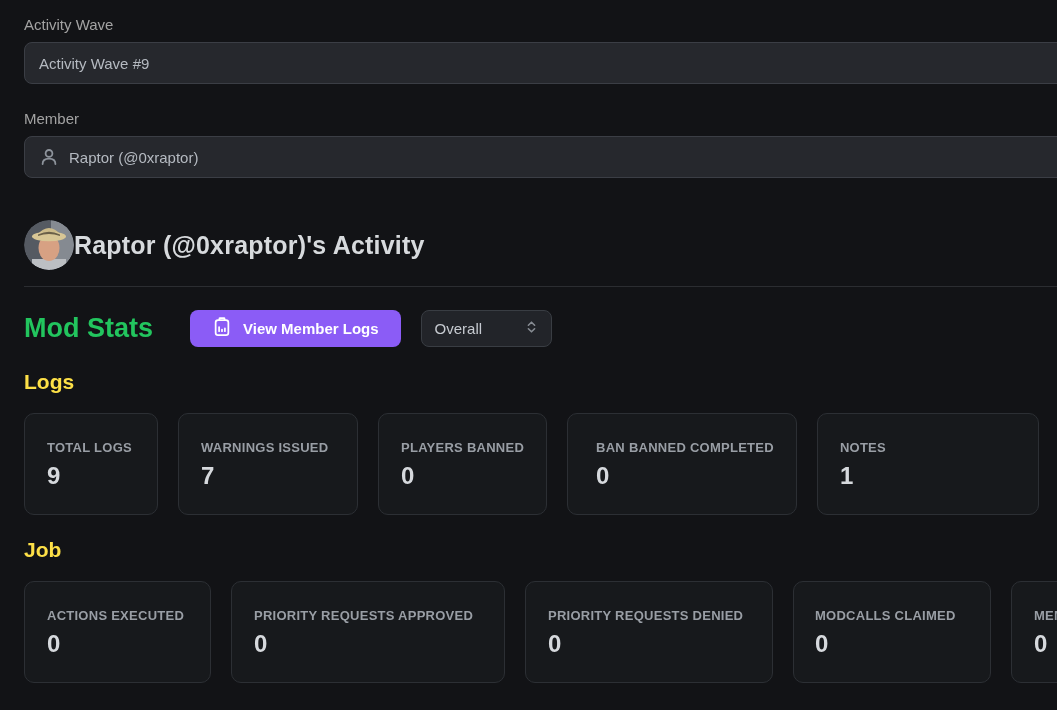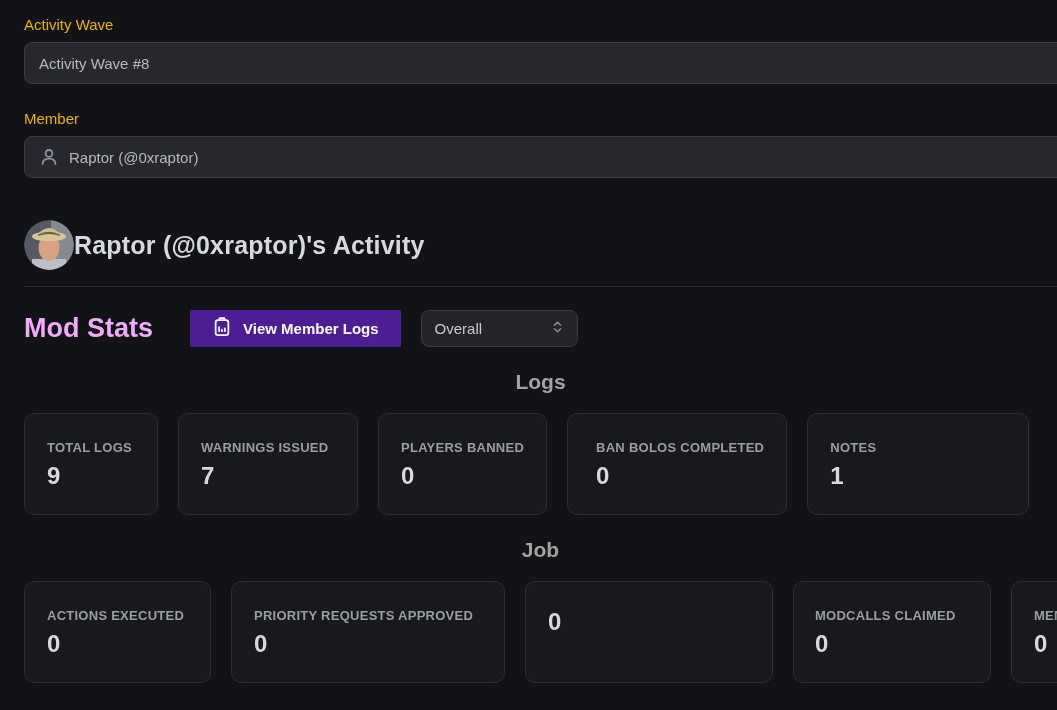--- a/index.html
+++ b/index.html
@@ -7,21 +7,21 @@
   body {
     background: #121316;
     font-family: "Liberation Sans", "DejaVu Sans", sans-serif;
     color: #d6d9dd;
   }
   .page { padding: 16px 0 0 24px; width: 100%; height: 100%; }
 
   
   .field-label {
     display: block; font-size: 15px; font-weight: 500;
-    color: #eab308; margin-bottom: 9px;
+    color: #a3a3a3; margin-bottom: 9px;
   }
   .input-box {
     display: flex; align-items: center; gap: 10px;
     width: calc(100% + 10px); 
     height: 42px;
     background: #26282d;
     border: 1px solid #3b3e45;
     border-radius: 8px;
     padding: 0 14px;
     font-size: 15px; color: #b5bac1;
@@ -38,40 +38,40 @@
   }
   .page-title { font-size: 25px; font-weight: 700; color: #d7dadd; letter-spacing: 0.2px; }
 
   .divider {
     border: none; border-top: 1px solid #2b2d31;
     width: calc(100% + 10px); margin-top: 16px;
   }
 
   
   .modstats-row { display: flex; align-items: center; margin-top: 23px; }
-  .modstats-title { font-size: 27px; font-weight: 700; color: #f0abfc; }
+  .modstats-title { font-size: 27px; font-weight: 700; color: #22c55e; }
   .btn-green {
     display: inline-flex; align-items: center; gap: 11px;
     margin-left: 37px;
     height: 37px; padding: 0 22px;
-    background: #4c1d95; border: none; border-radius: 1px;
+    background: #8b5cf6; border: none; border-radius: 8px;
     color: #ffffff; font-size: 15px; font-weight: 700;
     font-family: inherit; cursor: pointer;
   }
   .select-box {
     display: inline-flex; align-items: center; justify-content: space-between;
     margin-left: 20px;
-    width: 157px; height: 37px; padding: 0 13px;
+    width: 131px; height: 37px; padding: 0 13px;
     background: #222429; border: 1px solid #393d43; border-radius: 8px;
     color: #c6cad0; font-size: 15px; cursor: pointer;
   }
 
   
   .stats-section { margin-top: 23px; }
-  .section-title { font-size: 21px; font-weight: 700; color: #a3a3a3; text-align: center; }
+  .section-title { font-size: 21px; font-weight: 700; color: #fde047; }
   .cards { display: flex; gap: 20px; margin-top: 19px; border-radius: 20px; }
   .card {
     height: 102px; padding: 26px 22px 0;
     background: #17191c; border: 1px solid #2c2f34; border-radius: 10px;
     white-space: nowrap; flex: 0 0 auto;
   }
   .card-label {
     font-size: 13px; font-weight: 700; letter-spacing: 0.02em;
     color: #999ea5; margin-bottom: 7px;
   }
@@ -91,21 +91,21 @@
   .stats-section:nth-of-type(2) .card:nth-child(5) { min-width: 130px; }
 </style>
 </head>
 <body>
 
 <div class="page">
 
   <div>
     <span class="field-label">Activity Wave</span>
     <div class="input-box">
-      <span>Activity Wave #8</span>
+      <span>Activity Wave #9</span>
     </div>
   </div>
 
   <div>
     <span class="field-label">Member</span>
     <div class="input-box">
       <span class="icon">
         <svg width="20" height="20" viewBox="0 0 20 20" fill="none" stroke="#8d939b" stroke-width="1.8" stroke-linecap="round">
           <circle cx="10" cy="6.4" r="3.4"></circle>
           <path d="M3.6 17 Q3.6 11.6 10 11.6 Q16.4 11.6 16.4 17"></path>
@@ -172,41 +172,42 @@
           </div>
           <div class="card">
             <div class="card-label">WARNINGS ISSUED</div>
             <div class="card-value">7</div>
           </div>
           <div class="card">
             <div class="card-label">PLAYERS BANNED</div>
             <div class="card-value">0</div>
           </div>
           <div class="card">
-            <div class="card-label">BAN BOLOS COMPLETED</div>
+            <div class="card-label">BAN BANNED COMPLETED</div>
             <div class="card-value">0</div>
           </div>
           <div class="card">
             <div class="card-label">NOTES</div>
             <div class="card-value">1</div>
           </div>
         </div>
       </section>
       <section class="stats-section">
         <h3 class="section-title">Job</h3>
         <div class="cards">
           <div class="card">
             <div class="card-label">ACTIONS EXECUTED</div>
             <div class="card-value">0</div>
           </div>
           <div class="card">
             <div class="card-label">PRIORITY REQUESTS APPROVED</div>
             <div class="card-value">0</div>
           </div>
           <div class="card">
+            <div class="card-label">PRIORITY REQUESTS DENIED</div>
             <div class="card-value">0</div>
           </div>
           <div class="card">
             <div class="card-label">MODCALLS CLAIMED</div>
             <div class="card-value">0</div>
           </div>
           <div class="card">
             <div class="card-label">MEMBERS</div>
             <div class="card-value">0</div>
           </div>

